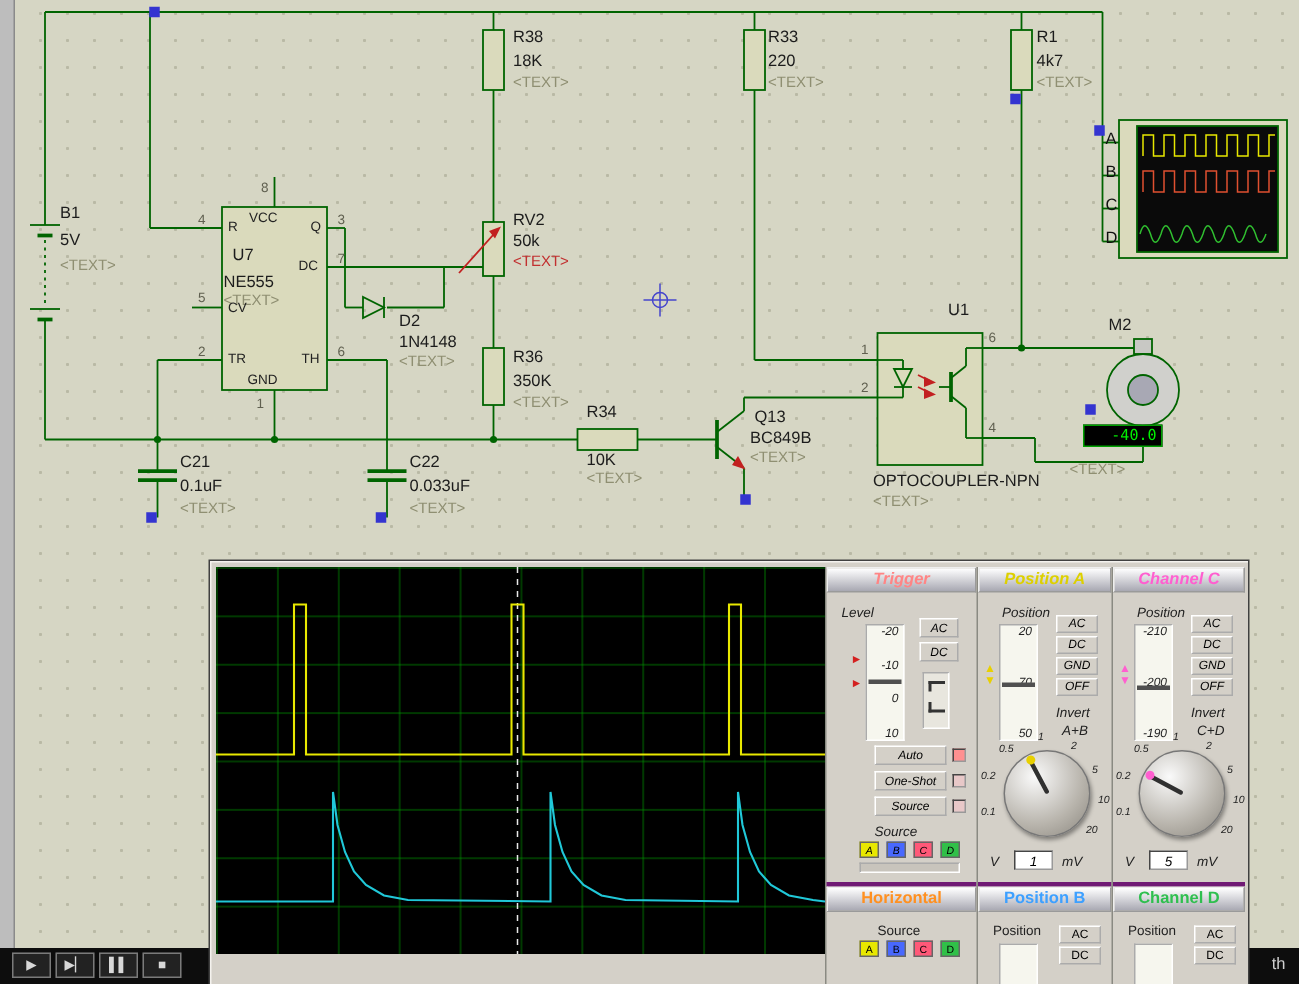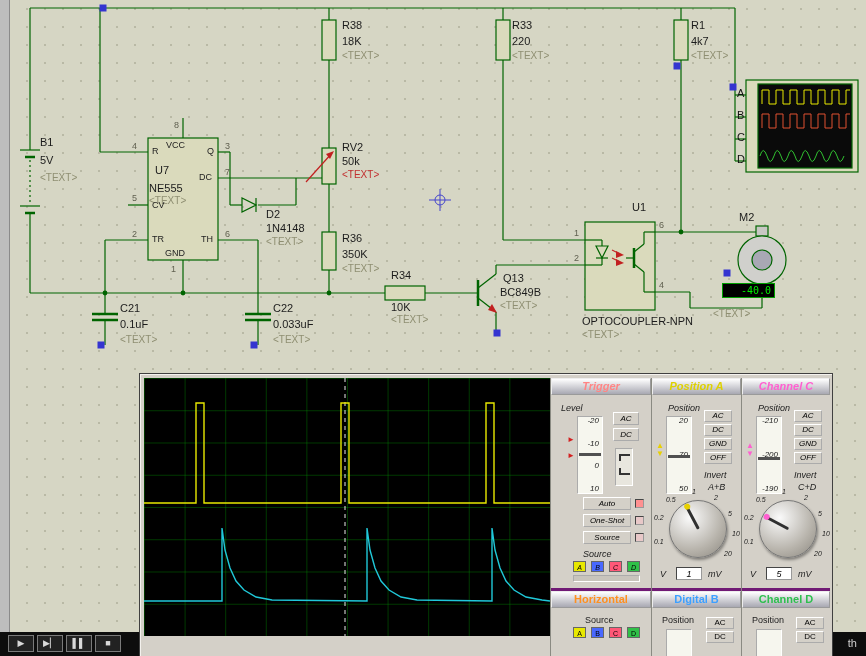--- a/index.html
+++ b/index.html
@@ -387,21 +387,21 @@
               <div class="pointer" style="transform:rotate(-28deg)">
                   <div class="ptip" style="background:#e8d000"></div>
                 </div>
             </div>
           </div>
           <div class="unit" style="left:8px;top:191px">V</div>
           <div class="vbox" style="left:24px;top:189px">1</div>
           <div class="unit" style="left:56px;top:191px">mV</div>
         </div>
         <div class="sec2">
-          <div class="sec-hd" style="color:#3da0ff">Digital B</div>
+          <div class="sec-hd" style="color:#3da0ff">Position B</div>
           <div class="slbl" style="left:10px;top:24px">Position</div>
           <div class="coup" style="left:54px;top:26px">AC</div>
           <div class="coup" style="left:54px;top:40px">DC</div>
           <div class="vslider" style="left:14px;top:38px;height:60px"></div>
         </div>
       </div>
 
       <div class="pcol" style="width:89px">
         <div class="sec">
           <div class="sec-hd" style="color:#ff5fd0">Channel C</div>

